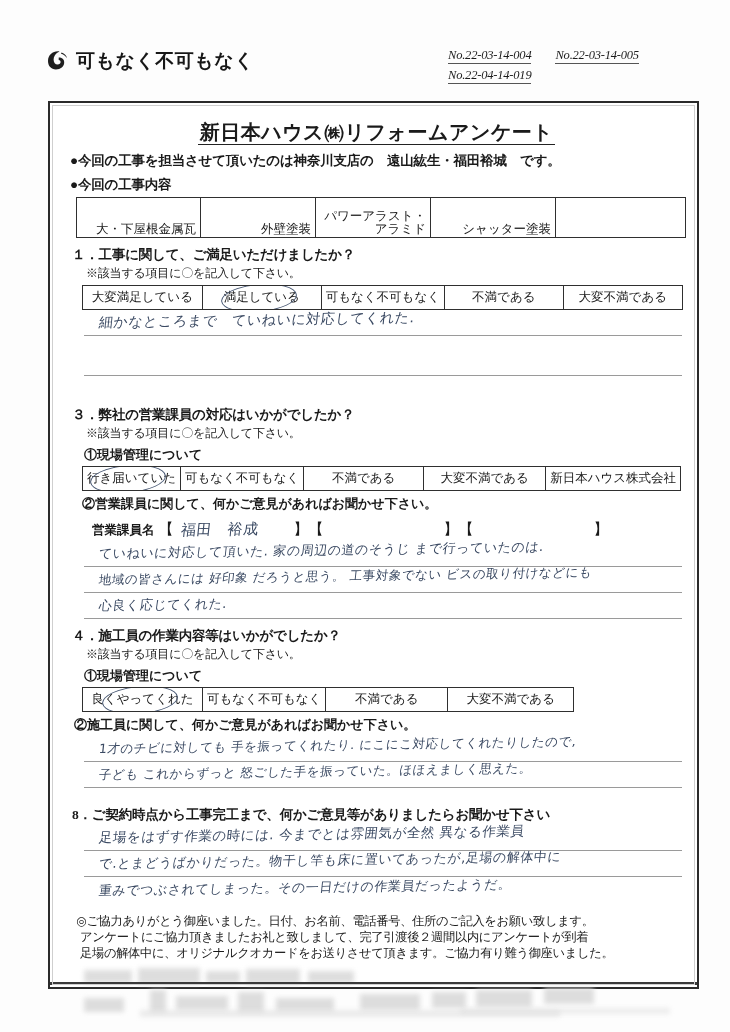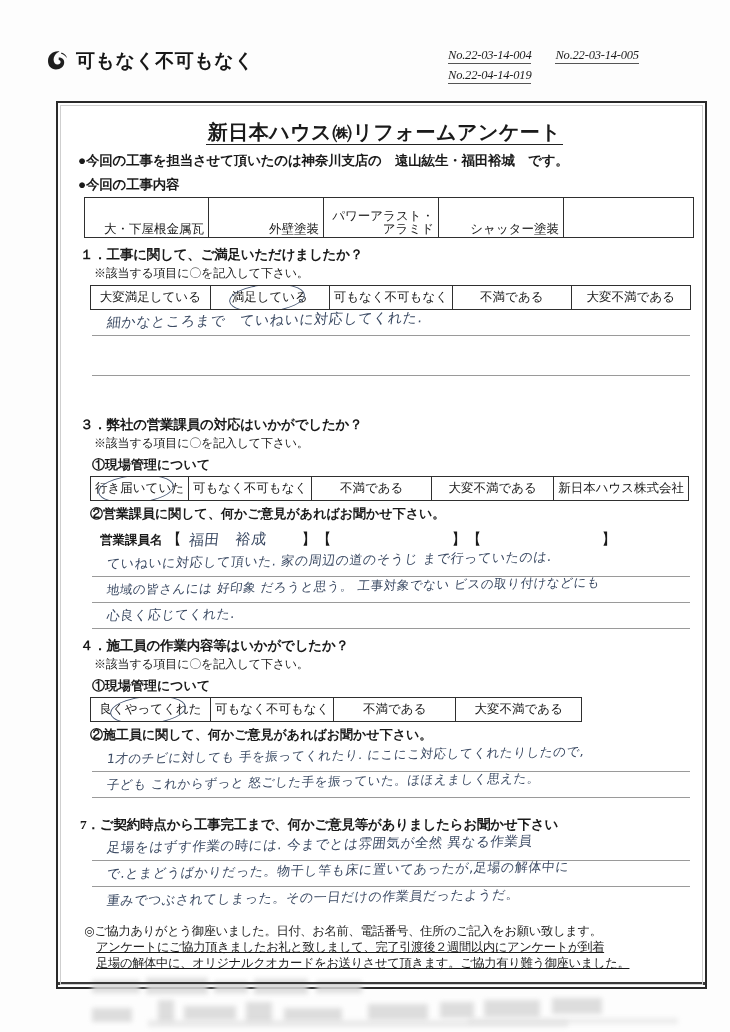--- a/index.html
+++ b/index.html
@@ -44,21 +44,21 @@
   .doc-numbers .row { display: flex; gap: 24px; margin-bottom: 4px; font-style: italic; }
   .doc-numbers .num {
     border-bottom: 1px solid #555;
     padding-bottom: 0px; white-space: nowrap;
     letter-spacing: -0.2px;
   }
 
   
   #frame {
     position: absolute;
-    left: 56px; top: 101px;
+    left: 48px; top: 101px;
     width: 651px; height: 888px;
     border: 2.5px solid #2a2a2a;
     background: #ffffff;
   }
   #frame::after {
     content: ""; position: absolute;
     left: 2px; top: 2px; right: 2px; bottom: 2px;
     border: 1px solid #cfcfcf; pointer-events: none;
   }
 
@@ -184,21 +184,21 @@
     font-size: 15px;
   }
 
   
   .footer {
     font-size: 12.3px;
     margin: 10px 0 0 6px;
     line-height: 1.32;
     letter-spacing: -0.35px;
   }
-  .footer .l2, .footer .l3 { margin-left: 12px; text-decoration: underline; }
+  .footer .l2, .footer .l3 { margin-left: 4px; }
 
   
   .redacted-area {
     position: relative;
     margin: 6px 0 0 10px;
     width: 600px; height: 78px;
   }
   .blk {
     position: absolute;
     background: #d8d8d8;
@@ -276,21 +276,21 @@
 
       <div class="ruled">
         <div class="line">
           <span class="hw">細かなところまで　ていねいに対応してくれた.</span>
         </div>
         <div class="line" style="margin-top:14px">
           <span class="hw"></span>
         </div>
       </div>
 
-      <div class="q" style="margin-top:40px">３．弊社の営業課員の対応はいかがでしたか？</div>
+      <div class="q" style="margin-top:30px">３．弊社の営業課員の対応はいかがでしたか？</div>
       <div class="note">※該当する項目に〇を記入して下さい。</div>
       <div class="sub">①現場管理について</div>
       <table class="grid center ans">
         <tbody>
             <tr>
           <td style="width:96px" class="circled">行き届いていた</td>
           <td style="width:118px">可もなく不可もなく</td>
           <td style="width:120px">不満である</td>
           <td style="width:122px">大変不満である</td>
           <td style="width:126px">新日本ハウス株式会社</td>
@@ -344,32 +344,32 @@
         <tbody>
             <tr>
           <td style="width:120px" class="circled">良くやってくれた</td>
           <td style="width:118px">可もなく不可もなく</td>
           <td style="width:122px">不満である</td>
           <td style="width:126px">大変不満である</td>
         </tr>
       </tbody>
         </table>
 
-      <div class="sub" style="margin-left:12px">②施工員に関して、何かご意見があればお聞かせ下さい。</div>
+      <div class="sub" style="margin-left:4px">②施工員に関して、何かご意見があればお聞かせ下さい。</div>
 
       <div class="ruled" style="margin-top:2px">
         <div class="line">
           <span class="hw sm" style="font-size:12.5px">1才のチビに対しても 手を振ってくれたり. にこにこ対応してくれたりしたので,</span>
         </div>
         <div class="line">
           <span class="hw sm" style="font-size:12.5px">子ども これからずっと 怒ごした手を振っていた。ほほえましく思えた。</span>
         </div>
       </div>
 
-      <div class="q" style="margin-top:18px">7．ご契約時点から工事完工まで、何かご意見等がありましたらお聞かせ下さい</div>
+      <div class="q" style="margin-top:18px">8．ご契約時点から工事完工まで、何かご意見等がありましたらお聞かせ下さい</div>
       <div class="ruled" style="margin-top:0px">
         <div class="line">
           <span class="hw" style="font-size:13.5px">足場をはずす作業の時には. 今までとは雰囲気が全然 異なる作業員</span>
         </div>
         <div class="line">
           <span class="hw" style="font-size:13px">で.とまどうばかりだった。物干し竿も床に置いてあったが,足場の解体中に</span>
         </div>
         <div class="line noline">
           <span class="hw" style="font-size:13px">重みでつぶされてしまった。その一日だけの作業員だったようだ。</span>
         </div>

